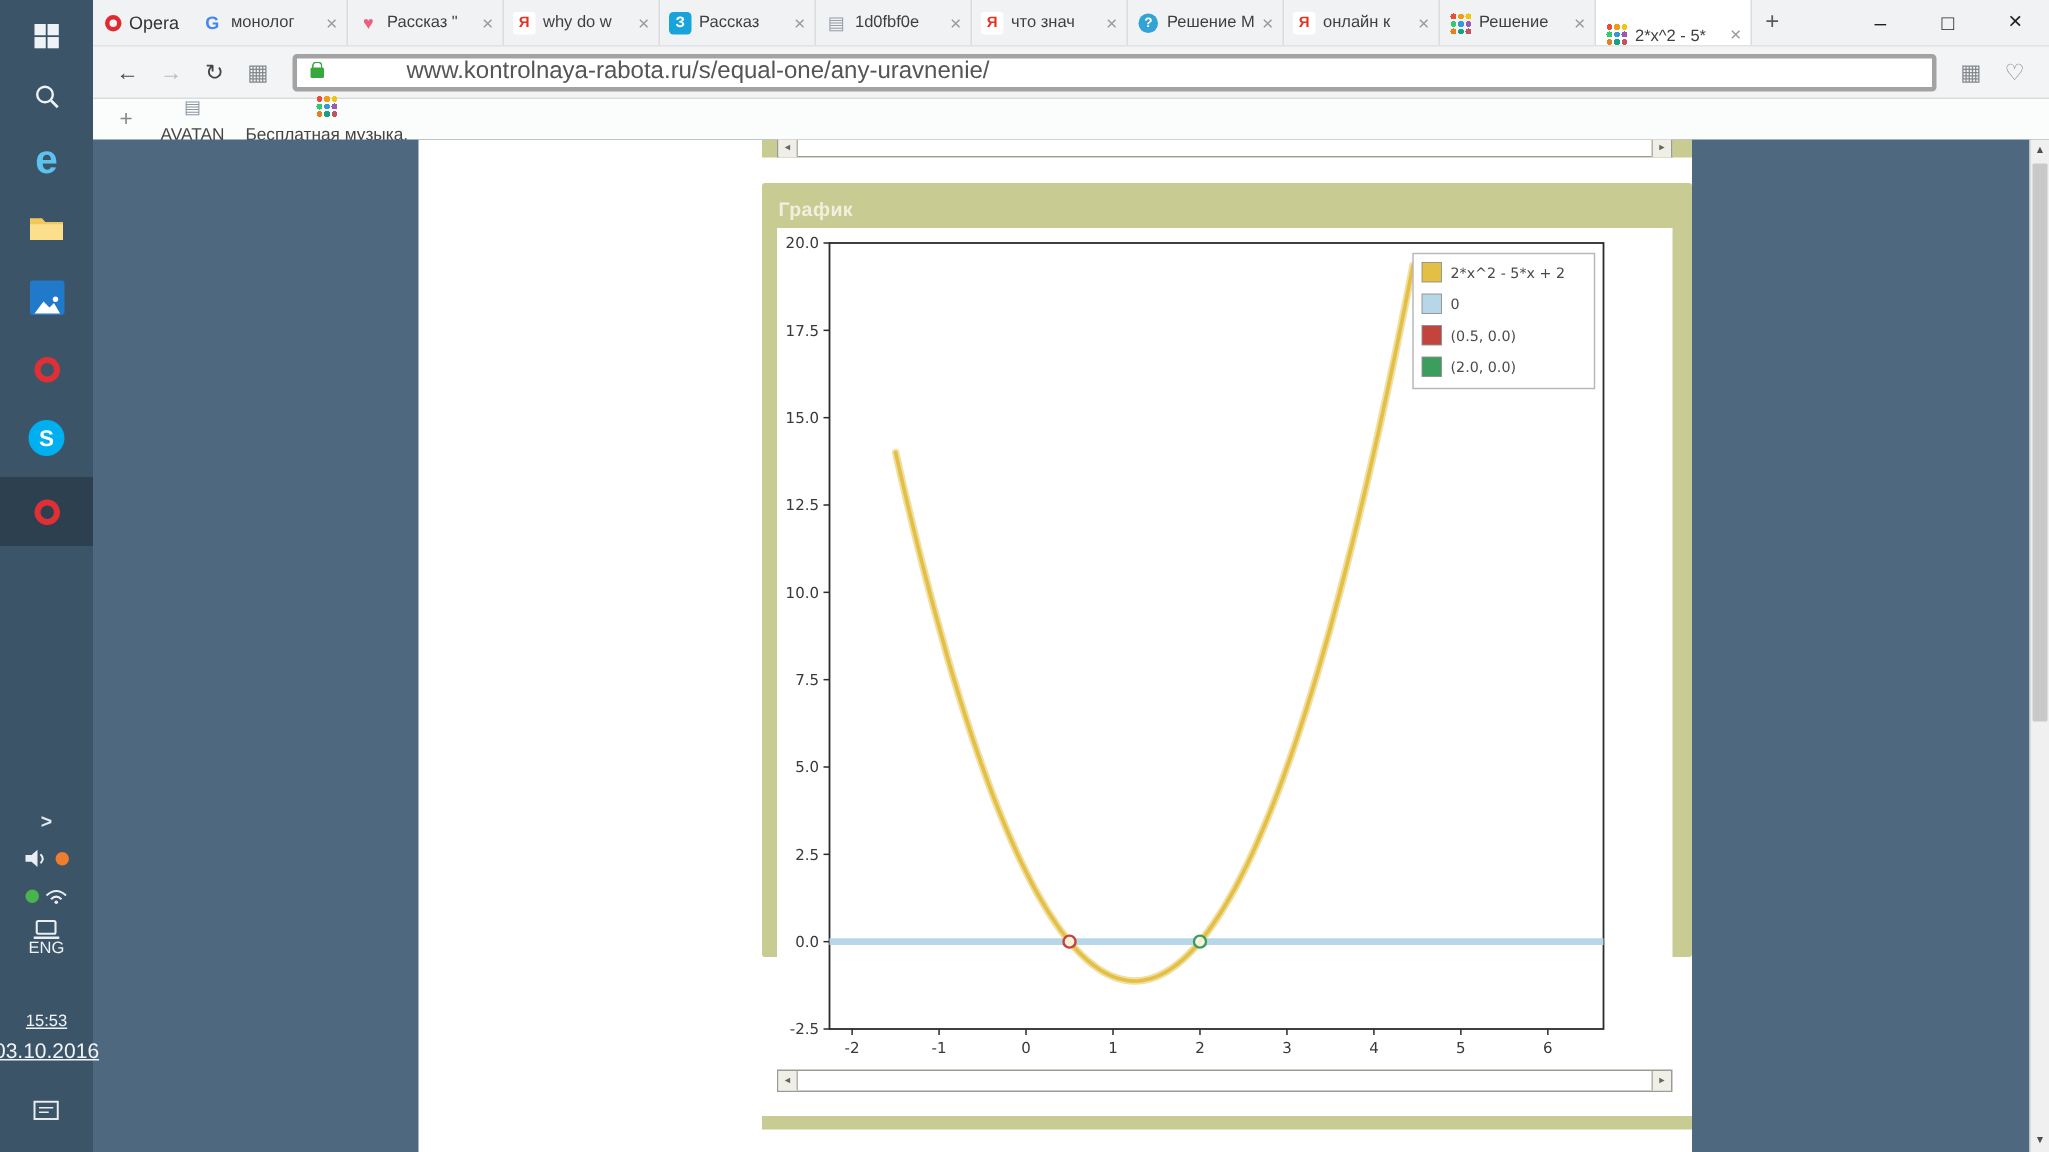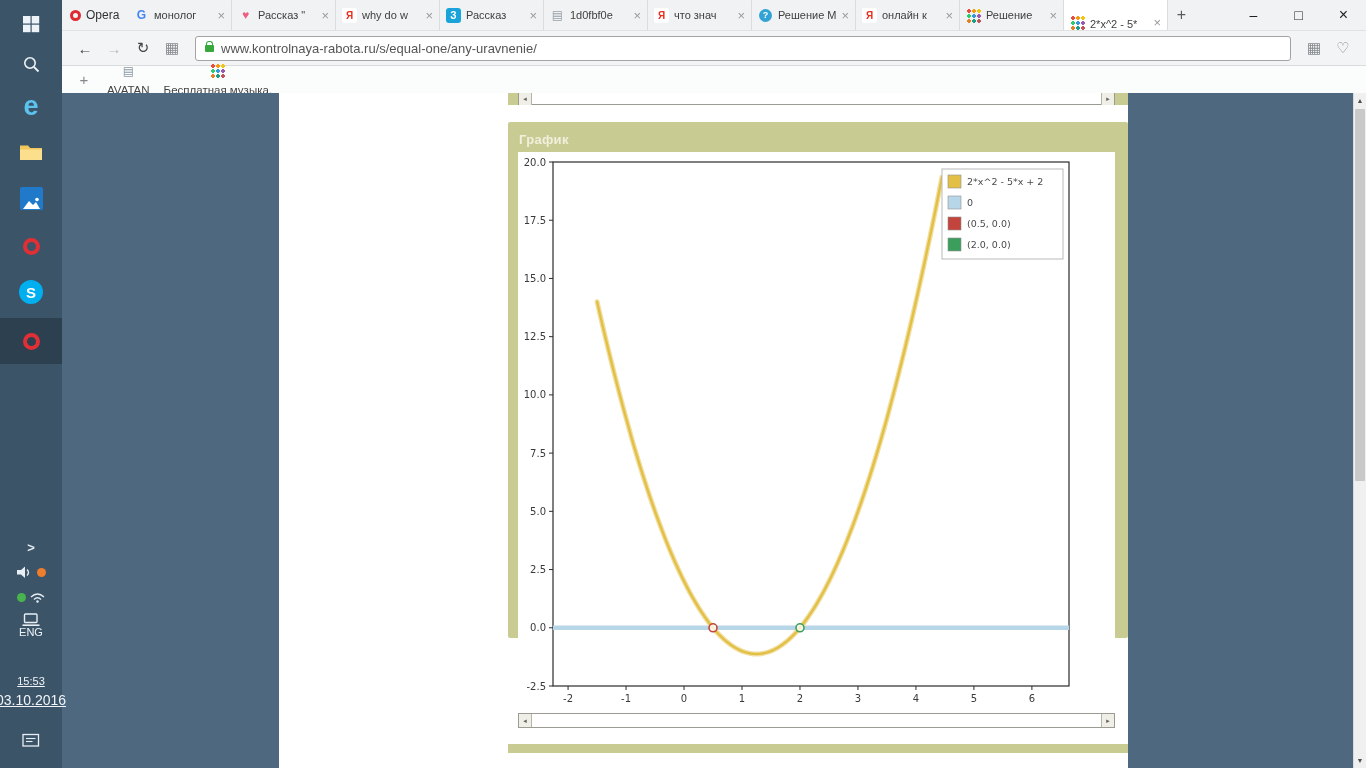--- a/index.html
+++ b/index.html
@@ -61,21 +61,21 @@
   .tab-close { color:#9a9a9a; font-size:13px; margin-left:3px; }
   #newtab { width:27px; display:flex; align-items:center; justify-content:center; font-size:16px; color:#5a5a5a; }
   #wincontrols { position:absolute; right:0; top:0; height:30px; display:flex; }
   #wincontrols > div { width:45px; display:flex; align-items:center; justify-content:center; font-size:14px; color:#1f1f1f; }
 
   
   #toolbar { height:36px; background:#f3f4f6; border-top:1px solid #e0e2e4; border-bottom:1px solid #d9dbdd; display:flex; align-items:center; padding:0 10px; gap:3px; }
   .navbtn { width:26px; height:26px; display:flex; align-items:center; justify-content:center; font-size:15px; color:#454545; flex:none; }
   .navbtn.disabled { color:#b8bbbe; }
   .navbtn.gray { color:#85898d; }
-  #addressfield { flex:1; height:25px; background:#fff; border:1px solid #a3a3a3; border-radius:3px; display:flex; align-items:center; padding:0 9px; margin:0 7px; font-size:13px; color:#555; }
+  #addressfield { flex:1; height:25px; background:#fff; border:3px solid #a3a3a3; border-radius:3px; display:flex; align-items:center; padding:0 9px; margin:0 7px; font-size:16px; color:#555;gap:48px; }
   .lock { width:9px; height:7px; background:#37a93c; border-radius:1px; position:relative; margin-right:7px; flex:none; }
   .lock::before { content:""; position:absolute; top:-4px; left:1px; width:5px; height:5px; border:1.5px solid #37a93c; border-bottom:none; border-radius:3px 3px 0 0; }
 
   
   #bookmarksbar { height:27px; background:#fbfcfc; display:flex; align-items:center; padding:0 13px; gap:14px; font-size:11.5px; color:#444; }
   .bm { display:flex; align-items:center; gap:6px;flex-direction:column; }
   .bm-page::before { content:"▤"; color:#8a97a3; font-size:12px; }
   .bm-dots { width:15px; height:15px; }
 
   

